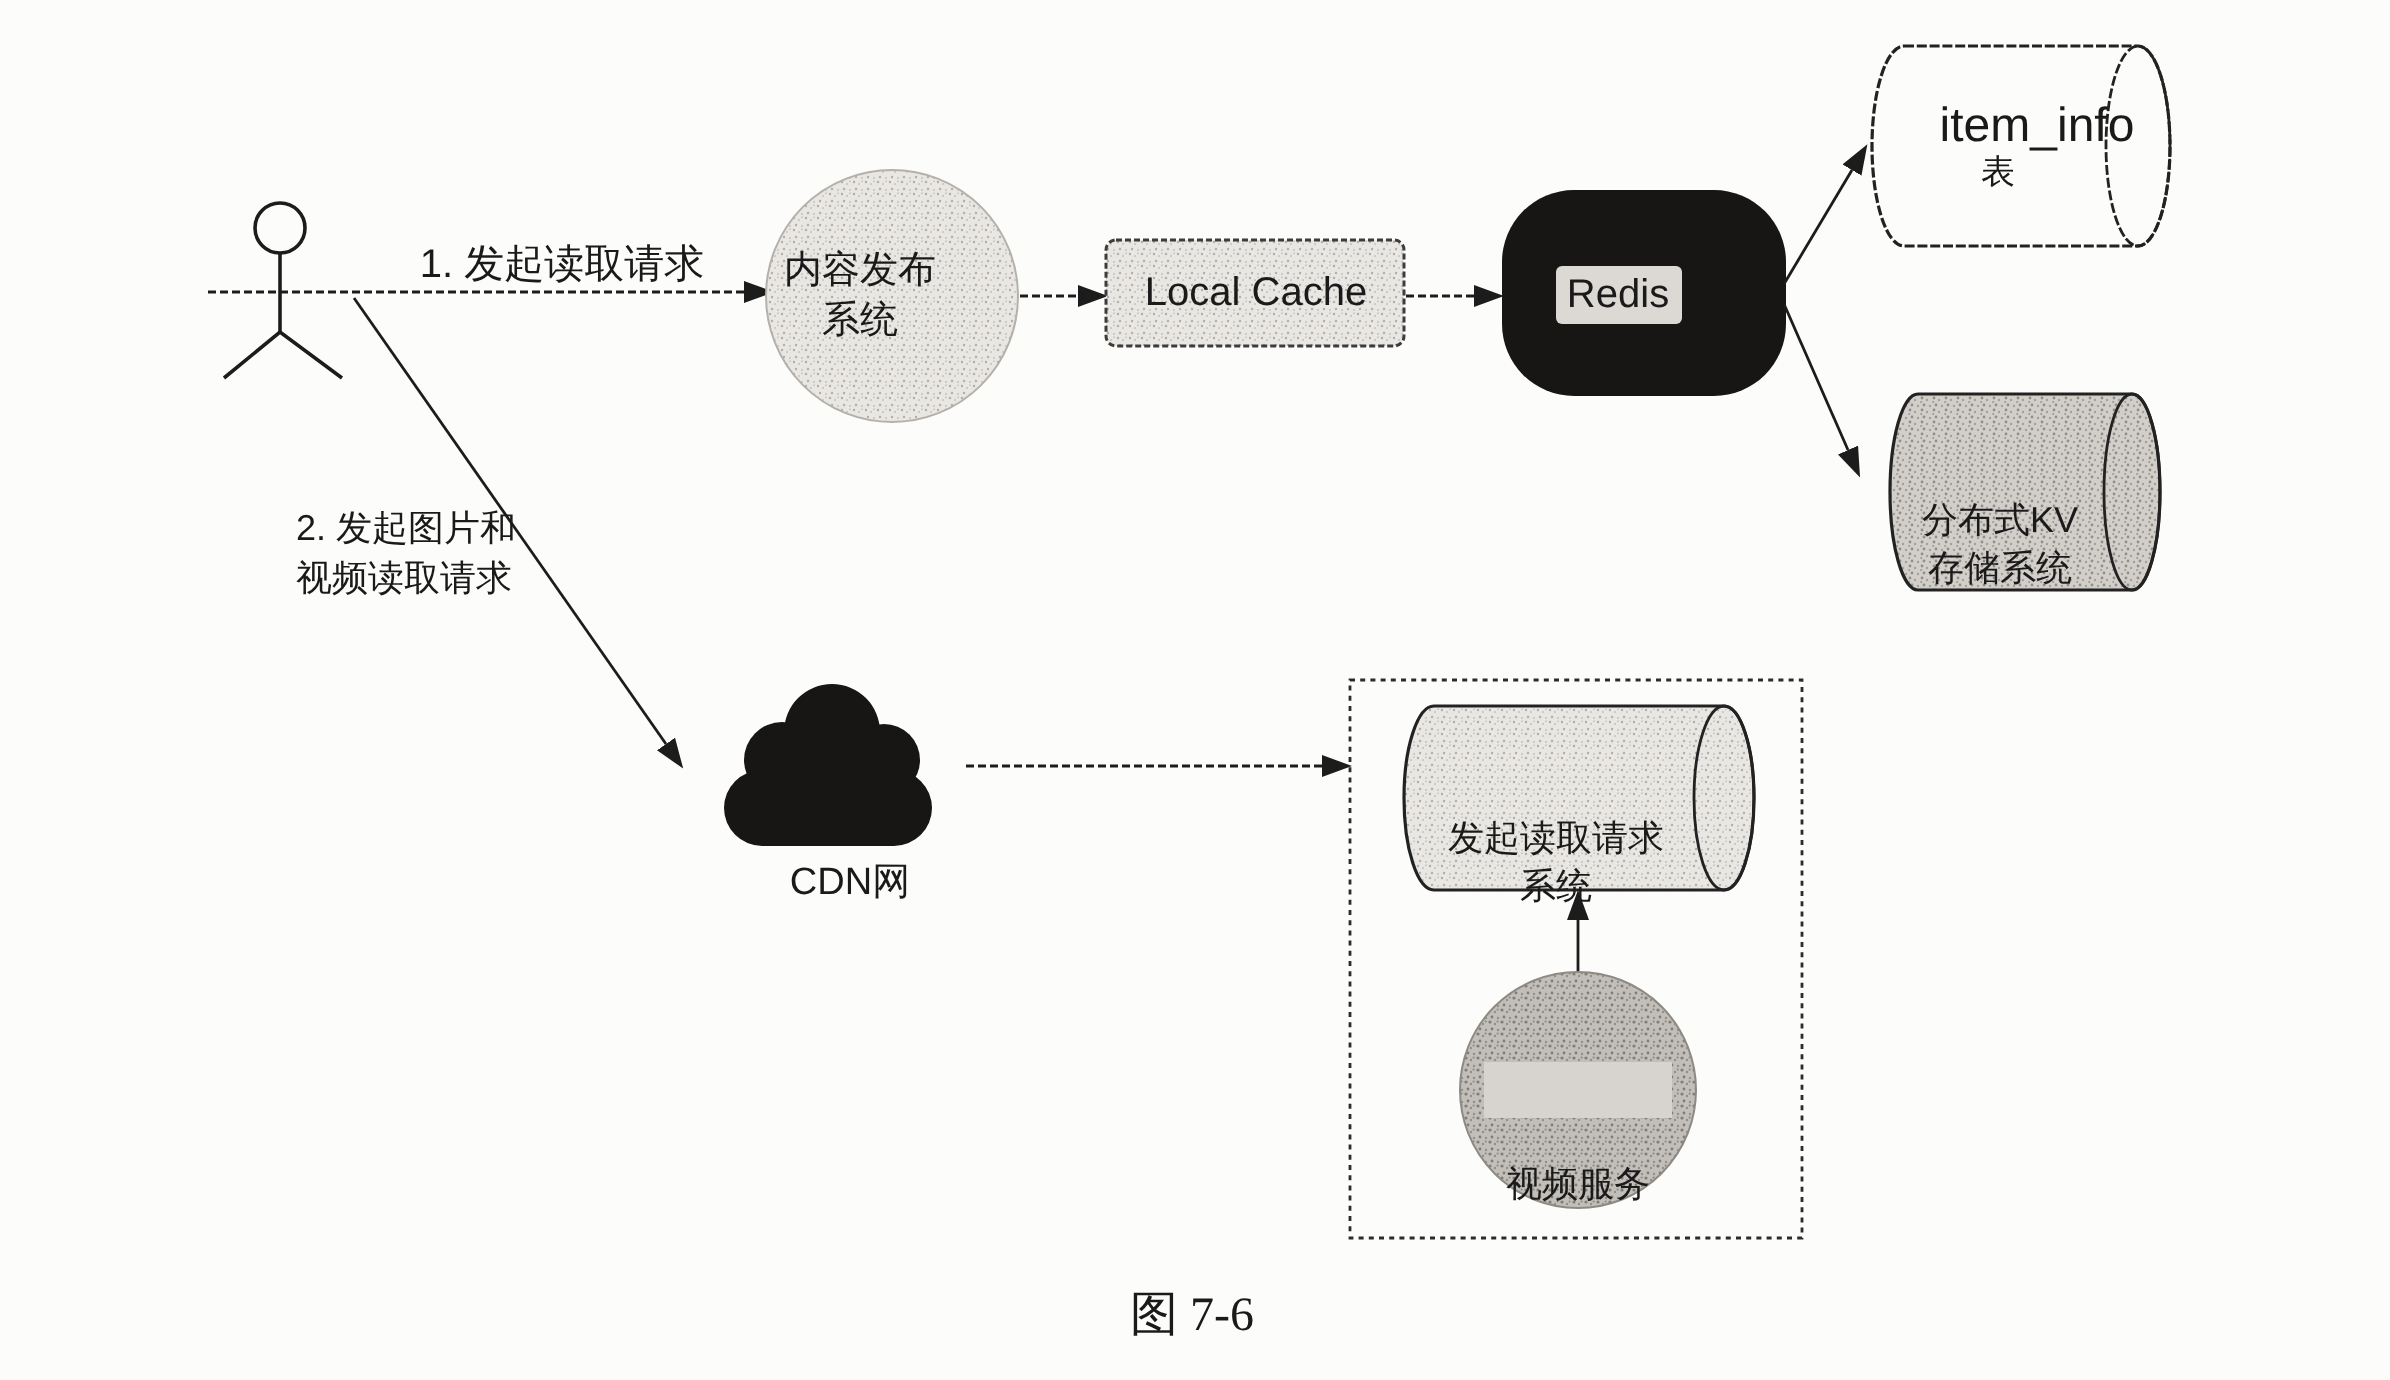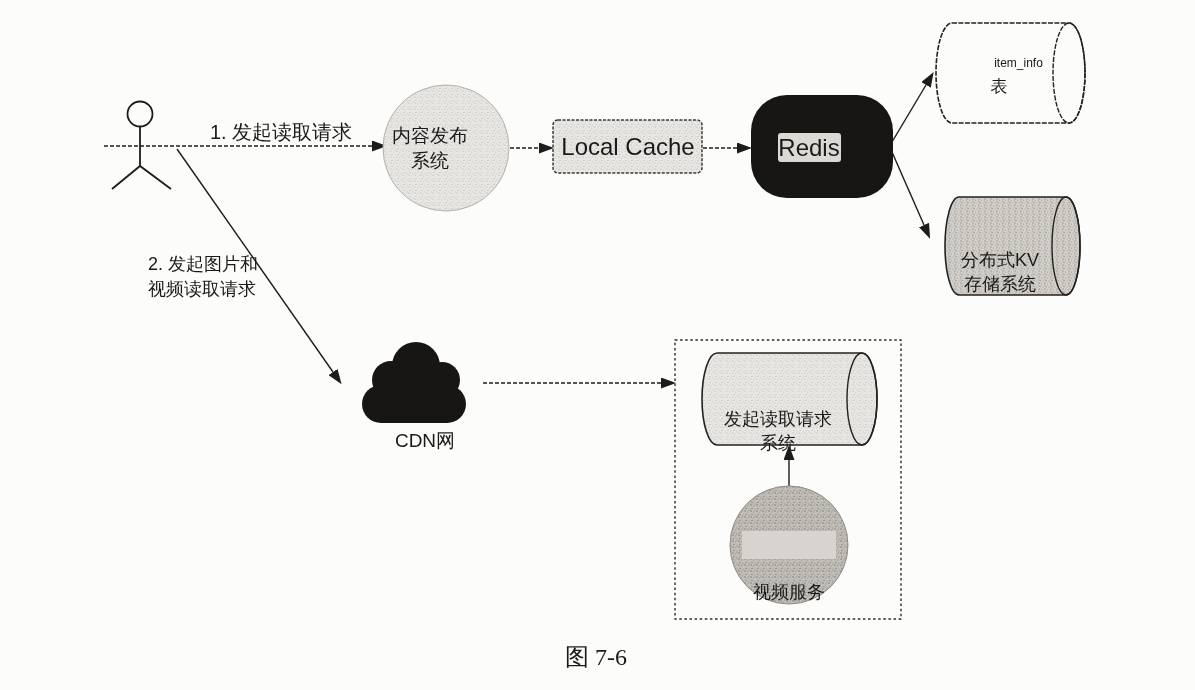--- a/index.html
+++ b/index.html
@@ -10,22 +10,22 @@
     color:#161616;
   }
   .stage svg{position:absolute;left:0;top:0;}
   .lbl{position:absolute;white-space:nowrap;color:#1a1a1a;}
   .lbl.c{transform:translate(-50%,-50%);text-align:center;}
   .lbl span{display:block;}
   .req1{font-size:20px;}
   .req2{font-size:18px;line-height:25px;}
   .req2 .indent{}
   .node-cn{font-size:19px;line-height:25px;}
-  .latin{font-size:24px;}
-  .iteminfo .l1{font-size:12px;line-height:25px;margin-left:39px;}
+  .latin{font-size:20px;}
+  .iteminfo .l1{font-size:24px;line-height:25px;margin-left:39px;}
   .iteminfo .l2{font-size:17px;line-height:22px;}
   .cyl-cn{font-size:18px;line-height:24px;margin-top:28px;}
   .cdnlbl{font-size:19px;}
   .vslbl{font-size:18px;}
   .caption{font-family:"Liberation Serif","DejaVu Serif",serif;font-size:24px;}
 </style>
 </head>
 <body>
 
 <div class="stage">

